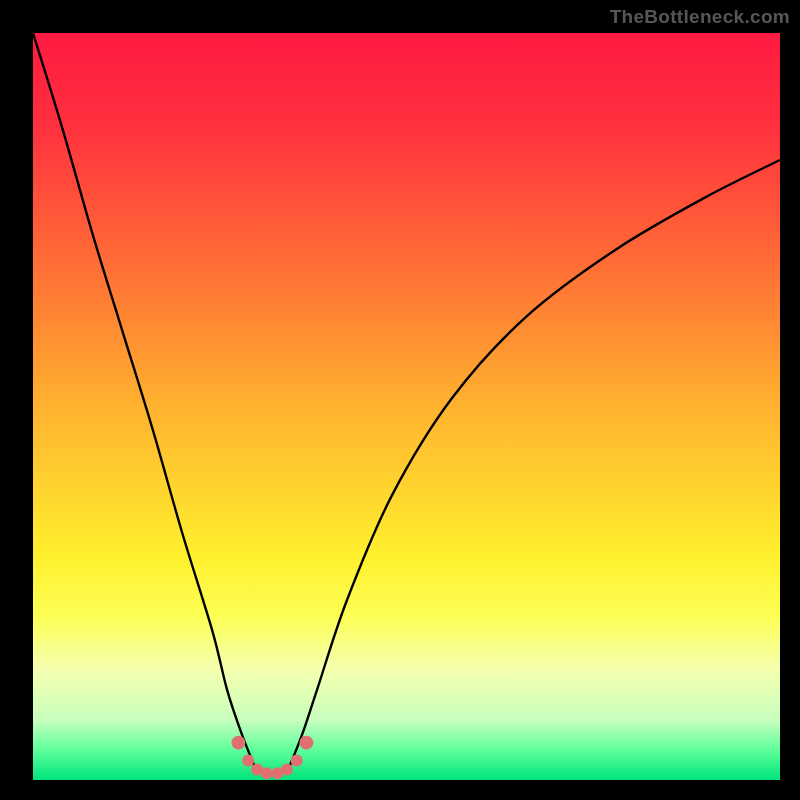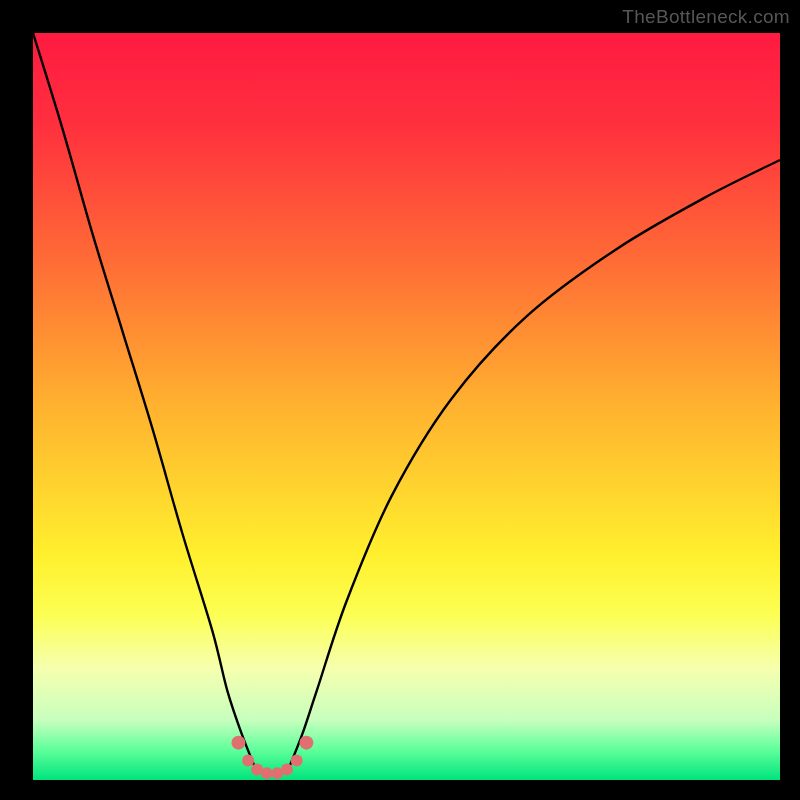--- a/index.html
+++ b/index.html
@@ -38,21 +38,21 @@
     width: 747px;
     height: 747px;
   }
   .watermark {
     position: absolute;
     top: 6px;
     right: 10px;
     font-size: 19px;
     letter-spacing: 0.3px;
     color: #565656;
-    font-weight: 400;
+    font-weight: 700;
   }
 </style>
 </head>
 <body>
 
 <div class="stage">
 
   <div class="watermark">TheBottleneck.com</div>
 
   <div class="plot">

